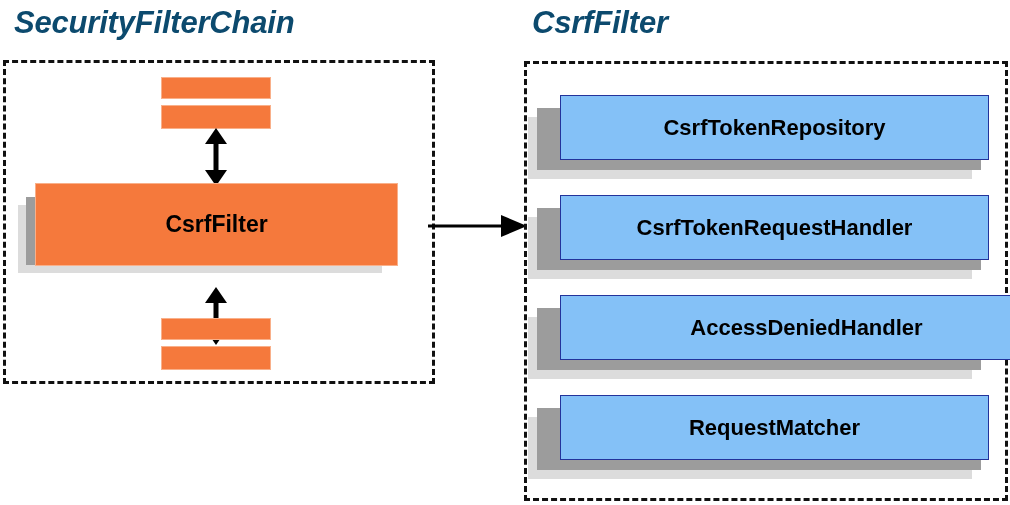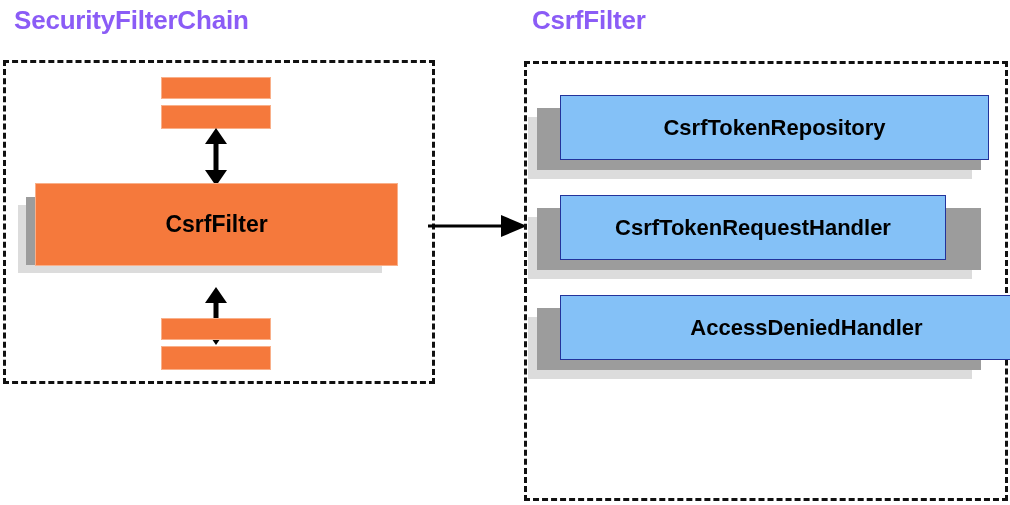--- a/index.html
+++ b/index.html
@@ -8,25 +8,26 @@
     font-family:"Liberation Sans","DejaVu Sans",sans-serif;
     -webkit-font-smoothing:antialiased;
     overflow:hidden;
   }
   #stage{position:relative;width:1010px;height:505px;background:#fff;}
 
   
   .panel-title{
     position:absolute;
     font-weight:bold;
-    font-size:26px;
-    color:#8b5cf6;
+    font-size:31px;
+    color:#0c4a6e;
     letter-spacing:-0.2px;
     white-space:nowrap;
     line-height:1;
+    font-style:italic;
   }
   #title-left{left:14px;top:7px;}
   #title-right{left:532px;top:7px;}
 
   
   .group-panel{
     position:absolute;
     border:3px dashed #111111;
     background:transparent;
     box-sizing:border-box;
@@ -140,23 +141,28 @@
 
   <div class="card blue" style="left:528px;top:95px;width:462px;height:88px;">
     <div class="shadow-light" style="left:0px;top:22px;width:444px;height:62px;"></div>
     <div class="shadow-dark" style="left:9px;top:13px;width:444px;height:62px;"></div>
     <div class="face" style="left:32px;top:0px;width:429px;height:65px;font-size:22px;">CsrfTokenRepository</div>
   </div>
 
   <div class="card blue" style="left:528px;top:195px;width:462px;height:88px;">
     <div class="shadow-light" style="left:0px;top:22px;width:444px;height:62px;"></div>
     <div class="shadow-dark" style="left:9px;top:13px;width:444px;height:62px;"></div>
-    <div class="face" style="left:32px;top:0px;width:386px;height:65px;font-size:22px;">CsrfTokenRequestHandler</div>
+    <div class="face" style="left:32px;top:0px;width:429px;height:65px;font-size:22px;">CsrfTokenRequestHandler</div>
   </div>
 
   <div class="card blue" style="left:528px;top:295px;width:462px;height:88px;">
     <div class="shadow-light" style="left:0px;top:22px;width:444px;height:62px;"></div>
     <div class="shadow-dark" style="left:9px;top:13px;width:444px;height:62px;"></div>
     <div class="face" style="left:32px;top:0px;width:493px;height:65px;font-size:22px;">AccessDeniedHandler</div>
   </div>
 
+  <div class="card blue" style="left:528px;top:395px;width:462px;height:88px;">
+    <div class="shadow-light" style="left:0px;top:22px;width:444px;height:62px;"></div>
+    <div class="shadow-dark" style="left:9px;top:13px;width:444px;height:62px;"></div>
+    <div class="face" style="left:32px;top:0px;width:429px;height:65px;font-size:22px;">RequestMatcher</div>
+  </div>
 
 </div>
 
 </body></html>

